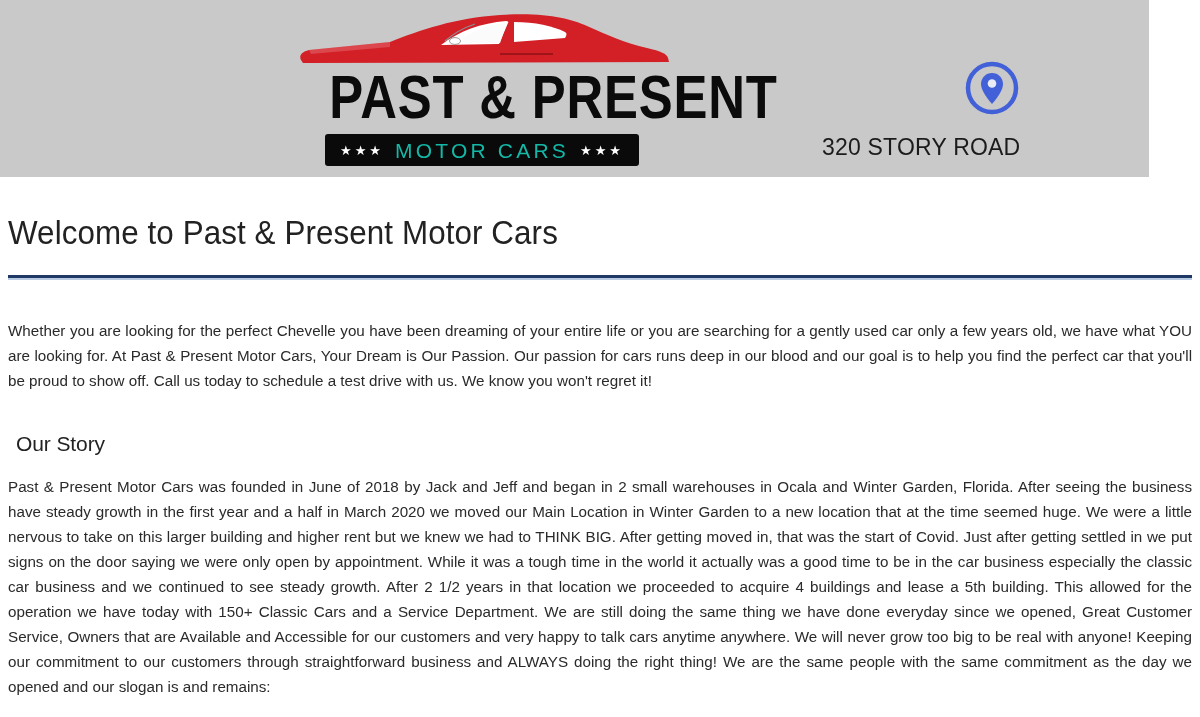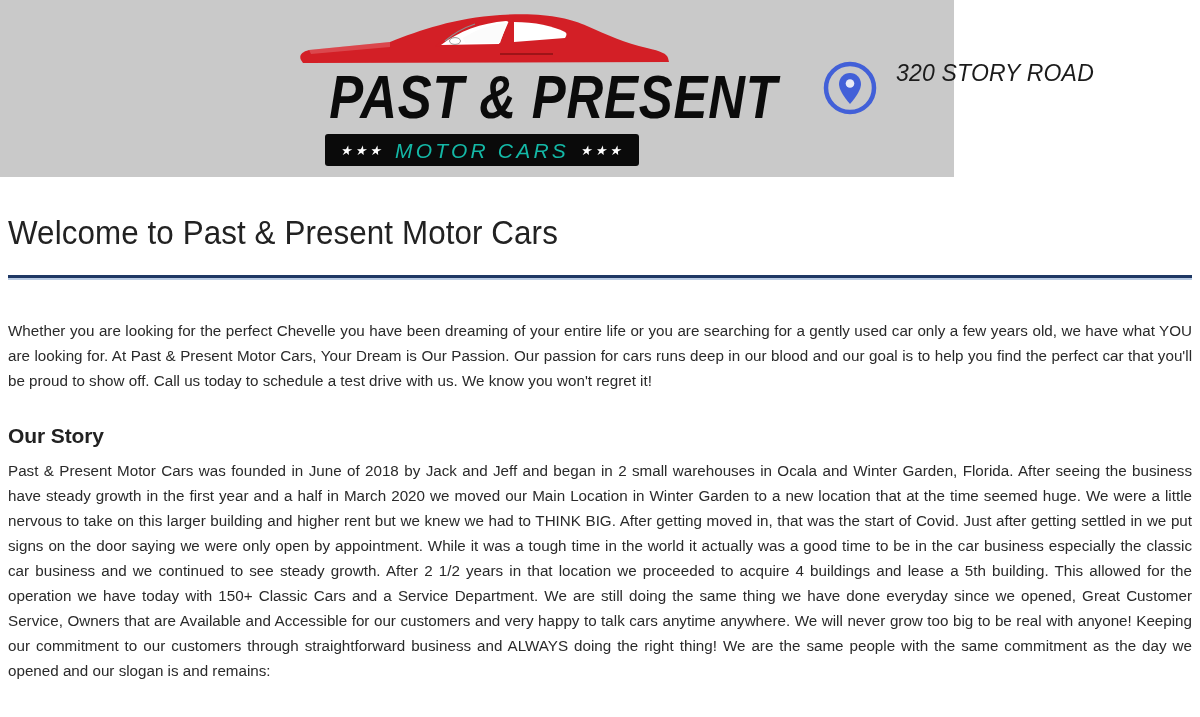--- a/index.html
+++ b/index.html
@@ -10,25 +10,24 @@
     width: 1200px;
     height: 717px;
     background: #ffffff;
     font-family: "Liberation Sans", sans-serif;
     overflow: hidden;
   }
 
   
   .site-header {
     position: relative;
-    width: 954px;
+    width: 1149px;
     height: 177px;
     background: #c9c9c9;
     display: block;
-    font-style: italic;
   }
 
   .logo-block {
     position: absolute;
     left: 295px;
     top: 8px;
     width: 380px;
     height: 160px;
   }
 
@@ -87,22 +86,23 @@
     font-weight: 400;
     white-space: nowrap;
   }
 
   
   .address-block {
     position: absolute;
     left: 822px;
     top: 60px;
     display: flex;
-    align-items: flex-start;
+    align-items: flex-end;
     gap: 18px;
+    flex-direction: column;
   }
 
   .pin-icon {
     width: 56px;
     height: 56px;
     flex: 0 0 56px;
     display: block;
   }
 
   .address-lines {
@@ -150,24 +150,24 @@
     padding-top: 40px;
     font-size: 15.2px;
     line-height: 25px;
     color: #2a2a2a;
     text-align: justify;
     text-justify: inter-word;
     hyphens: none;
   }
 
   .section-title {
-    margin: 0;
+    margin: 8px;
     padding-top: 30px;
     font-size: 21px;
-    font-weight: bold;
+    font-weight: normal;
     line-height: 26px;
     color: #222222;
     letter-spacing: -0.1px;
   }
 
   .story-text {
     padding-top: 9px;
   }
 
   .slogan {

